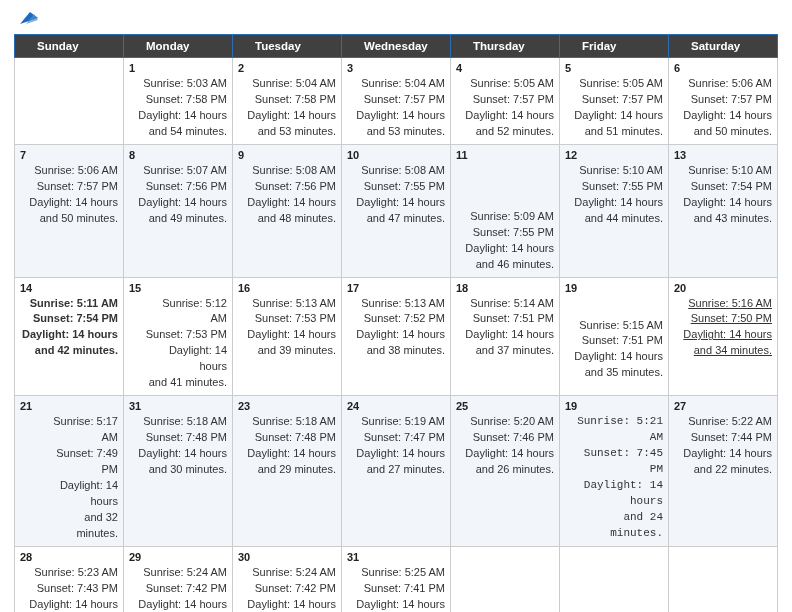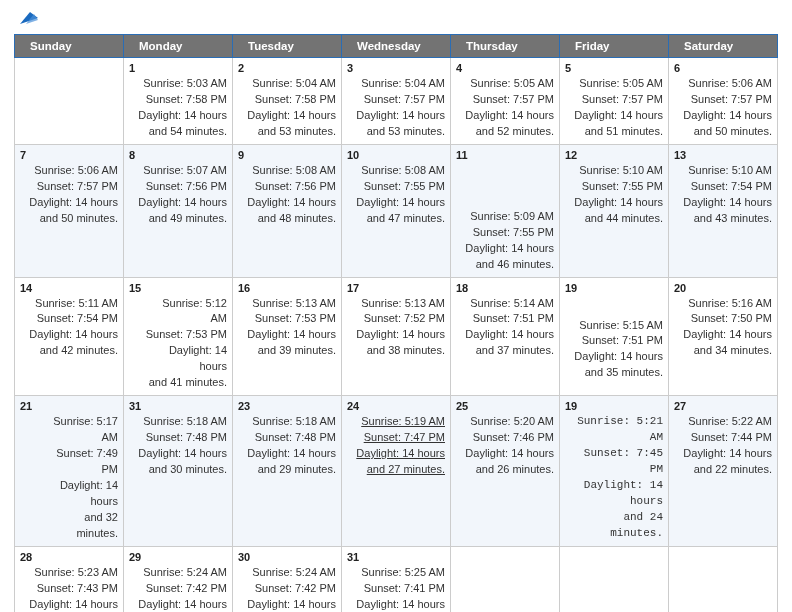--- a/index.html
+++ b/index.html
@@ -63,25 +63,25 @@
       color: #555;
       margin-top: 2px;
     }
     .calendar-table {
       width: 100%;
       border-collapse: collapse;
       flex: 1;
       table-layout: fixed;
     }
     .calendar-table th {
-      background-color: #737373;
+      background-color: #404040;
       color: #fff;
       font-size: 11.5px;
       font-weight: bold;
-      padding: 5px 15px;
+      padding: 5px 22px;
       text-align: left;
       border: 1px solid #2a6db5;
     }
     .calendar-table td {
       border: 1px solid #ccc;
       vertical-align: top;
       padding: 4px 5px;
       font-size: 9.5px;
       color: #222;
       height: 78px;
@@ -236,21 +236,21 @@
             <span class="day-number">13</span>
             <div class="day-info" style="white-space: pre-line;">Sunrise: 5:10 AM
 Sunset: 7:54 PM
 Daylight: 14 hours
 and 43 minutes.</div>
           </td>
         </tr>
         <tr class="stripe-row alt">
           <td>
             <span class="day-number">14</span>
-            <div class="day-info" style="white-space: pre-line;">Sunrise: 5:11 AM
+            <div class="day-info" style="white-space: pre-line; font-weight: bold;">Sunrise: 5:11 AM
 Sunset: 7:54 PM
 Daylight: 14 hours
 and 42 minutes.</div>
           </td>
           <td>
             <span class="day-number">15</span>
             <div class="day-info" style="white-space: pre-line; margin-left: 16px;">Sunrise: 5:12 AM
 Sunset: 7:53 PM
 Daylight: 14 hours
 and 41 minutes.</div>
@@ -278,21 +278,21 @@
           </td>
           <td>
             <span class="day-number">19</span>
             <div class="day-info" style="white-space: pre-line; margin-top: 24px;">Sunrise: 5:15 AM
 Sunset: 7:51 PM
 Daylight: 14 hours
 and 35 minutes.</div>
           </td>
           <td>
             <span class="day-number">20</span>
-            <div class="day-info" style="white-space: pre-line;">Sunrise: 5:16 AM
+            <div class="day-info" style="white-space: pre-line; text-decoration: underline;">Sunrise: 5:16 AM
 Sunset: 7:50 PM
 Daylight: 14 hours
 and 34 minutes.</div>
           </td>
         </tr>
         <tr class="stripe-row">
           <td>
             <span class="day-number">21</span>
             <div class="day-info" style="white-space: pre-line; margin-left: 24px;">Sunrise: 5:17 AM
 Sunset: 7:49 PM
@@ -308,21 +308,21 @@
           </td>
           <td>
             <span class="day-number">23</span>
             <div class="day-info" style="white-space: pre-line;">Sunrise: 5:18 AM
 Sunset: 7:48 PM
 Daylight: 14 hours
 and 29 minutes.</div>
           </td>
           <td>
             <span class="day-number">24</span>
-            <div class="day-info" style="white-space: pre-line; text-decoration: underline;">Sunrise: 5:19 AM
+            <div class="day-info" style="white-space: pre-line;">Sunrise: 5:19 AM
 Sunset: 7:47 PM
 Daylight: 14 hours
 and 27 minutes.</div>
           </td>
           <td>
             <span class="day-number">25</span>
             <div class="day-info" style="white-space: pre-line;">Sunrise: 5:20 AM
 Sunset: 7:46 PM
 Daylight: 14 hours
 and 26 minutes.</div>

